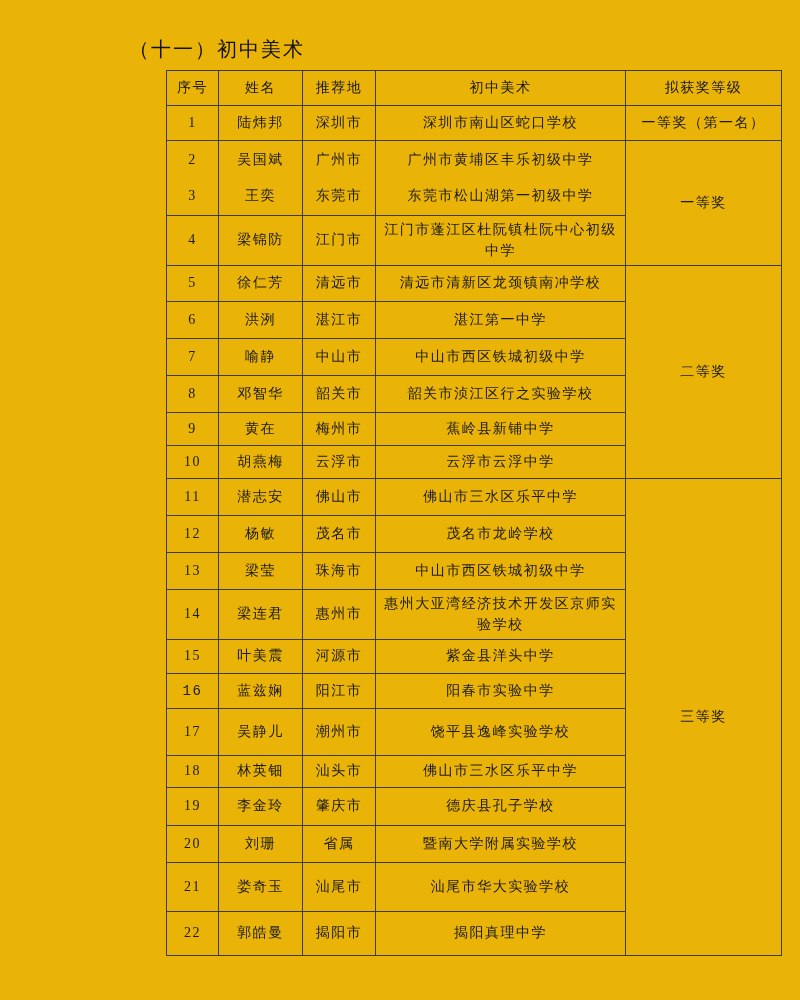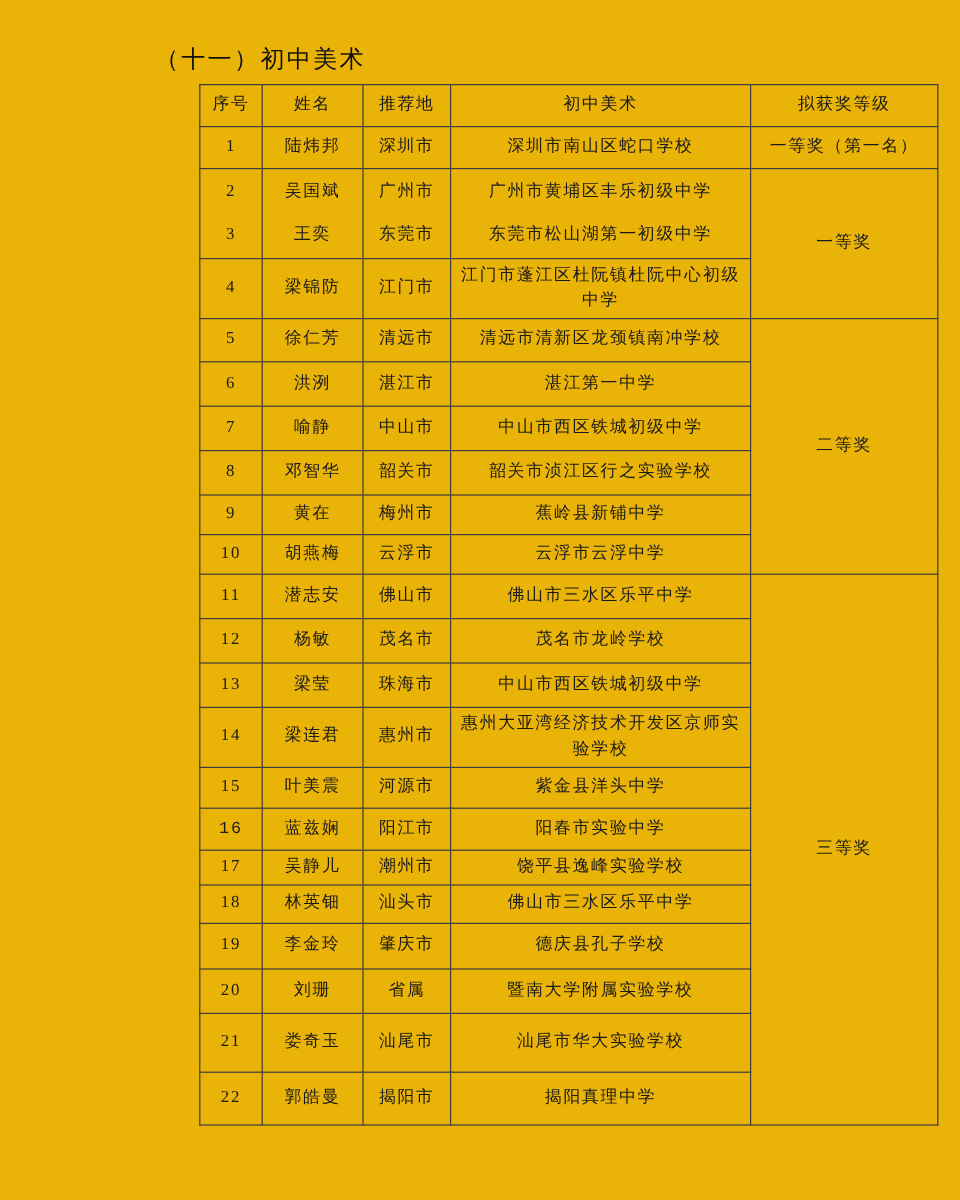--- a/index.html
+++ b/index.html
@@ -172,21 +172,21 @@
           <td class="cell-name">叶美震</td>
           <td class="cell-place">河源市</td>
           <td class="cell-school">紫金县洋头中学</td>
         </tr>
         <tr style="height: 35px; font-family: Liberation Mono, monospace;">
           <td class="cell-no">16</td>
           <td class="cell-name">蓝兹娴</td>
           <td class="cell-place">阳江市</td>
           <td class="cell-school">阳春市实验中学</td>
         </tr>
-        <tr style="height: 29px;">
+        <tr style="height: 47px;">
           <td class="cell-no">17</td>
           <td class="cell-name">吴静儿</td>
           <td class="cell-place">潮州市</td>
           <td class="cell-school">饶平县逸峰实验学校</td>
         </tr>
         <tr style="height: 32px;">
           <td class="cell-no">18</td>
           <td class="cell-name">林英钿</td>
           <td class="cell-place">汕头市</td>
           <td class="cell-school">佛山市三水区乐平中学</td>

